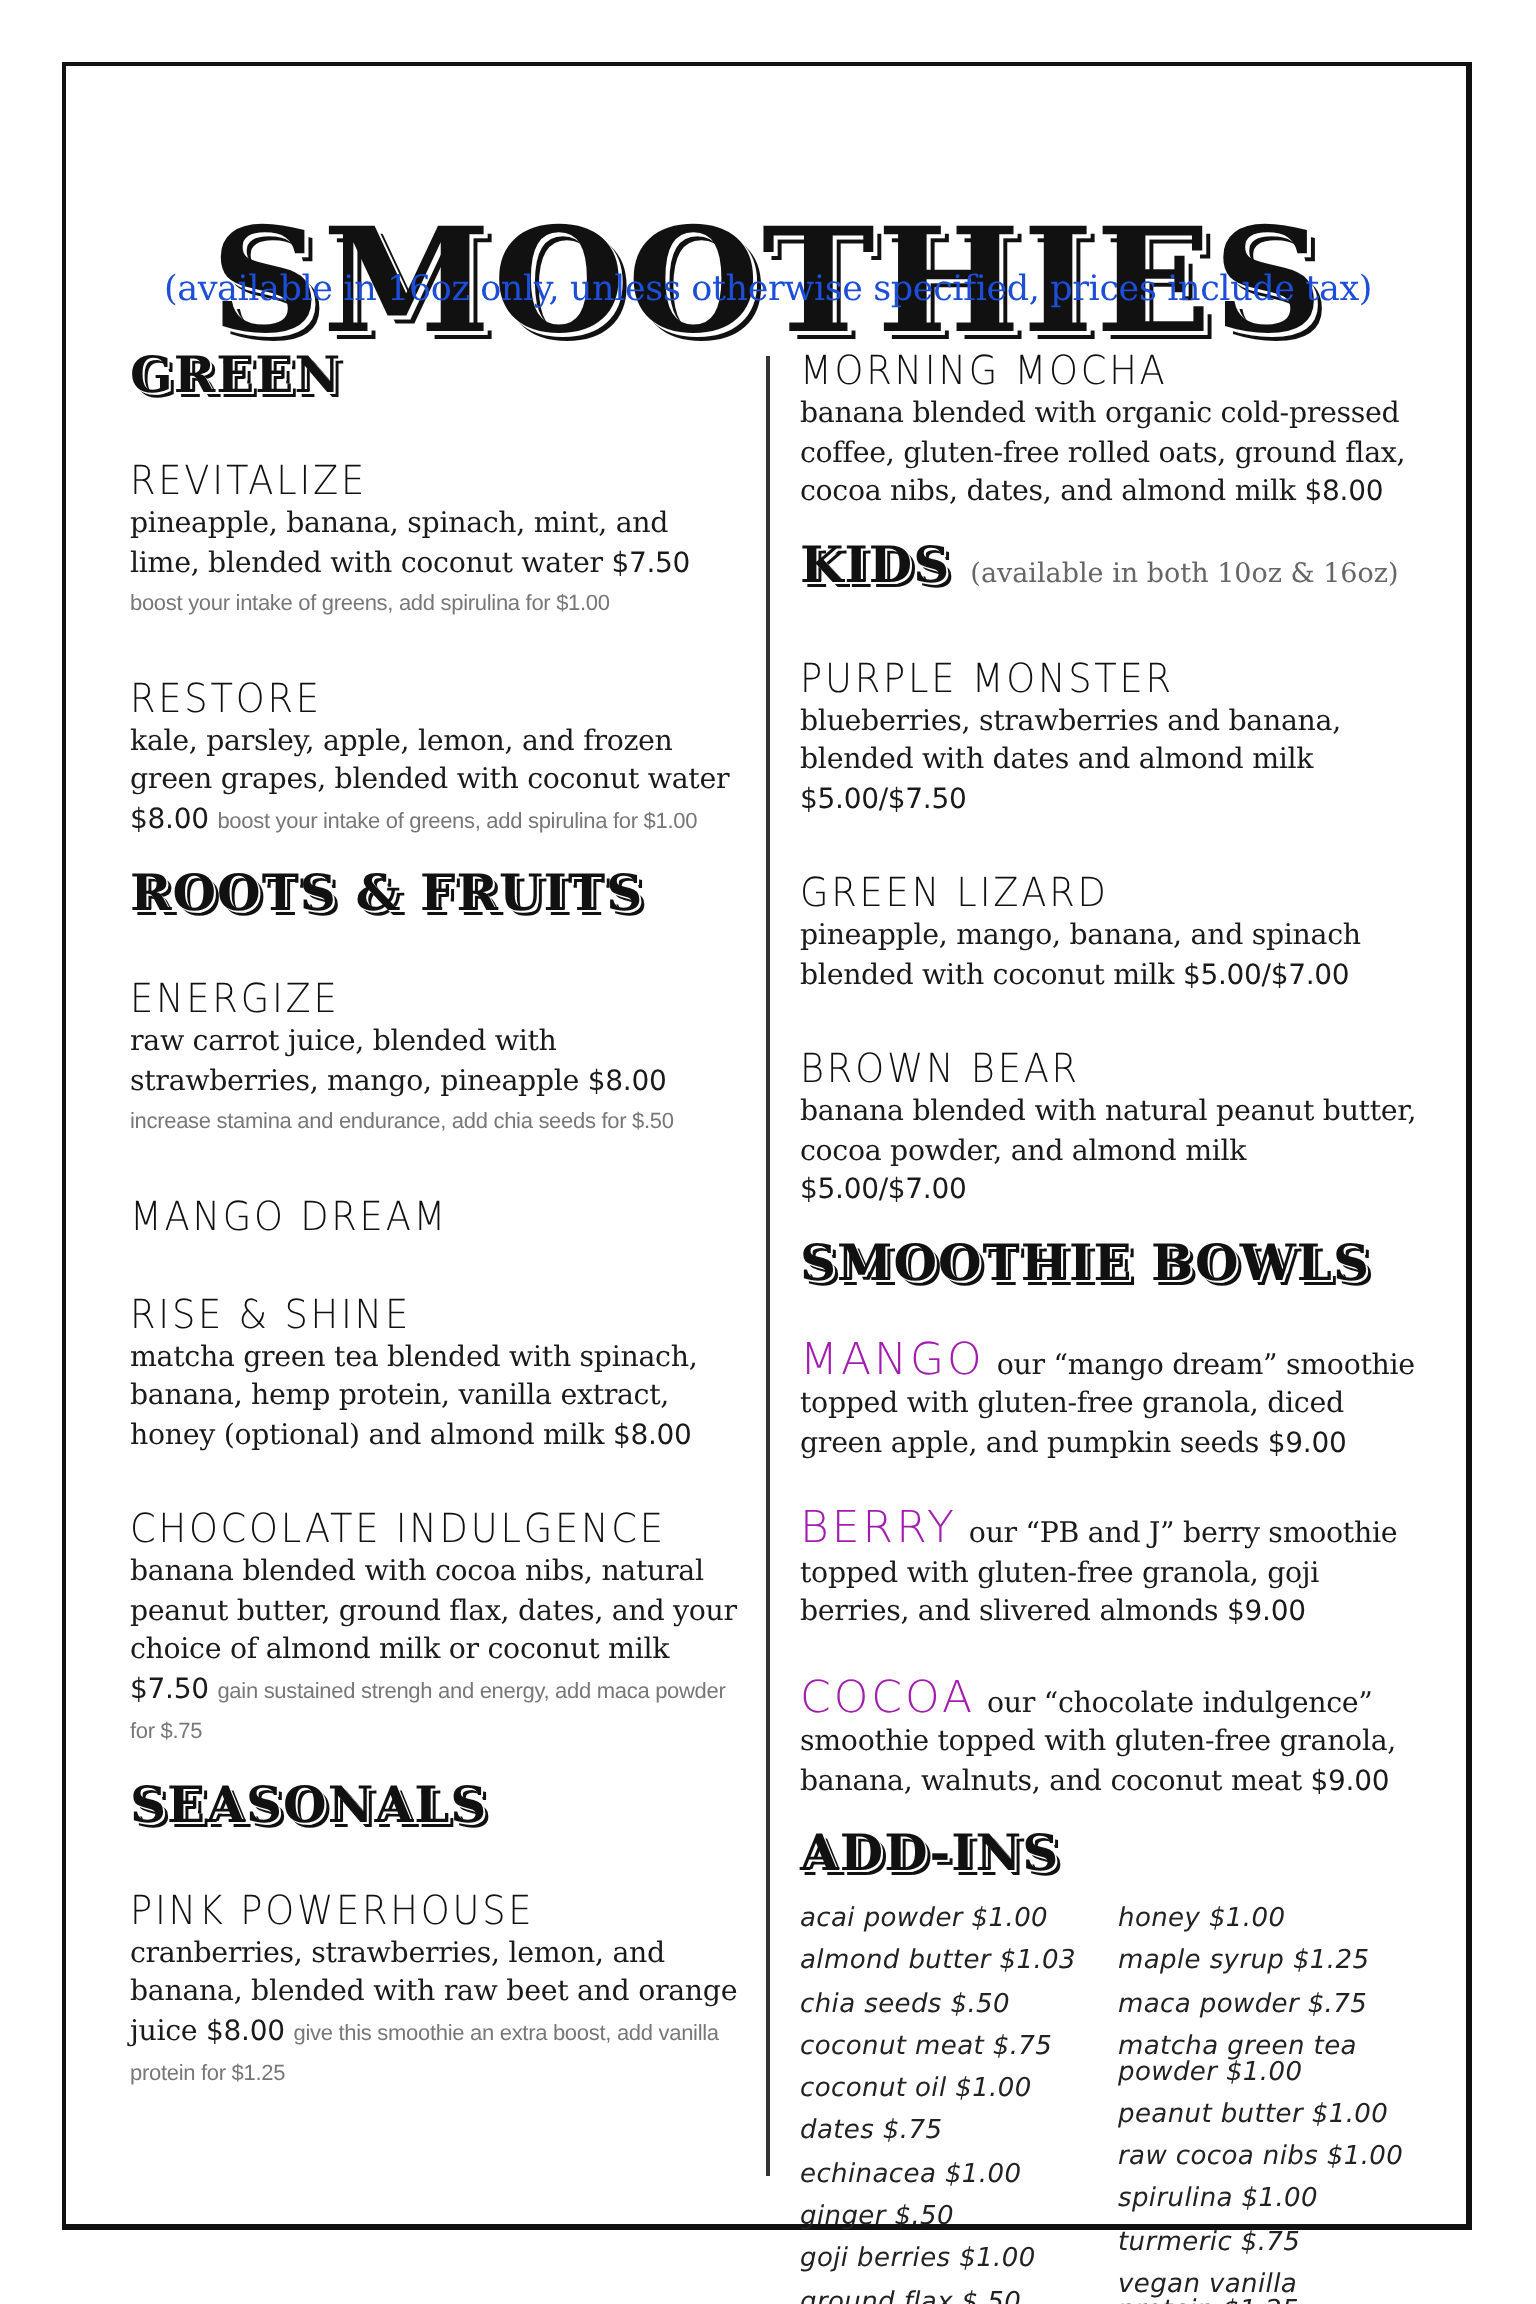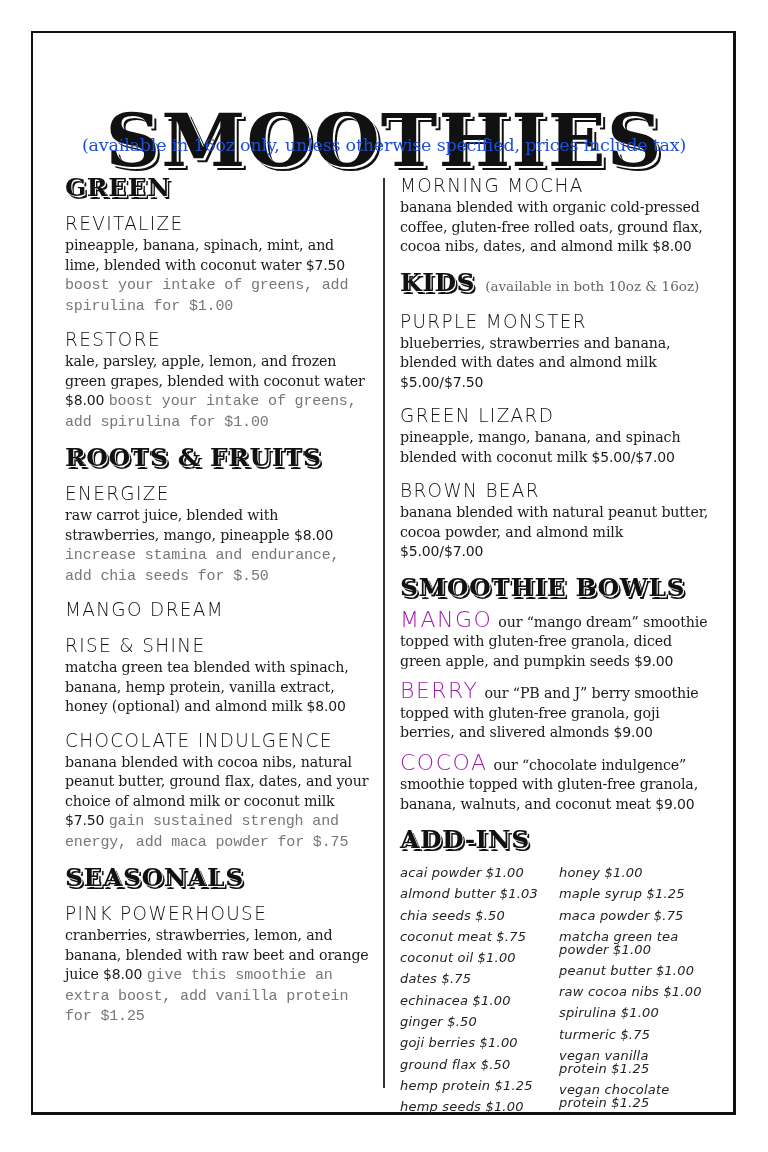--- a/index.html
+++ b/index.html
@@ -6,25 +6,25 @@
   body { width: 768px; height: 1152px; position: relative; overflow: hidden; font-family: "DejaVu Serif", serif; color: #1a1a1a; }
   .frame { position: absolute; left: 31px; top: 31px; width: 705px; height: 1084px; border: 2px solid #111; border-right-width: 3px; border-bottom-width: 3px; box-sizing: border-box; }
   .title { position: absolute; left: 0; right: 0; top: 52px; text-align: center; font-family: "DejaVu Serif", serif; font-weight: bold; font-size: 76px; letter-spacing: 1px; color: #111; text-shadow: 2px 2px 0 #fff, 4px 4px 0 #111; line-height: 1; transform: scaleY(0.95); }
   .subtitle { position: absolute; left: 0; right: 0; top: 135px; text-align: center; font-family: "DejaVu Serif", serif; font-size: 17.5px; color: #1d4ed8; letter-spacing: -0.2px; }
   .col { position: absolute; top: 172px; }
   .col-left { left: 65px; width: 305px; }
   .col-right { left: 400px; width: 310px; }
   .divider { position: absolute; left: 383px; top: 178px; width: 2px; height: 910px; background: #333; }
   .section-head { font-family: "DejaVu Serif", serif; font-weight: bold; font-size: 25px; color: #111; letter-spacing: 0.5px; text-shadow: 1px 1px 0 #fff, 2.5px 2.5px 0 #111; margin: 0; line-height: 32px; white-space: nowrap; }
   .section-note { font-family: "DejaVu Serif", serif; font-weight: normal; font-size: 13.5px; color: #666; text-shadow: none; letter-spacing: 0; margin-left: 10px; }
-  .item { margin-top: 6px; margin-bottom: 10px; }
+  .item { margin-top: 23px; margin-bottom: 10px; }
   .item-name { font-family: "DejaVu Sans", sans-serif; font-weight: 200; font-size: 20px; letter-spacing: 1.5px; color: #111; line-height: 26px; text-transform: uppercase; transform: scaleX(0.92); transform-origin: left; white-space: nowrap; }
   .item-desc { font-family: "DejaVu Serif", serif; font-size: 14.2px; line-height: 19.5px; color: #1a1a1a; letter-spacing: -0.15px; }
   .price { font-family: "DejaVu Sans", sans-serif; font-size: 14px; }
-  .note { font-family: Liberation Mono, monospace; font-size: 15px; color: #777; }
+  .note { font-family: Liberation Sans, sans-serif; font-size: 11px; color: #777; }
   .bowl-name { font-family: "DejaVu Sans", sans-serif; font-weight: 200; font-size: 22px; letter-spacing: 1.5px; text-transform: uppercase; color: #a21caf; margin-right: 6px; }
   .addins { display: flex; gap: 8px; margin-top: 6px; }
   .addins-col { width: 160px; }
   .addin { font-family: "DejaVu Sans", sans-serif; font-size: 13px; font-style: italic; color: #222; line-height: 21.3px; white-space: nowrap; letter-spacing: 0.2px; }
   .addin.two-line { line-height: 13px; padding: 4px 0; }
 </style>
 </head>
 <body>
 
 <div class="frame"></div>

